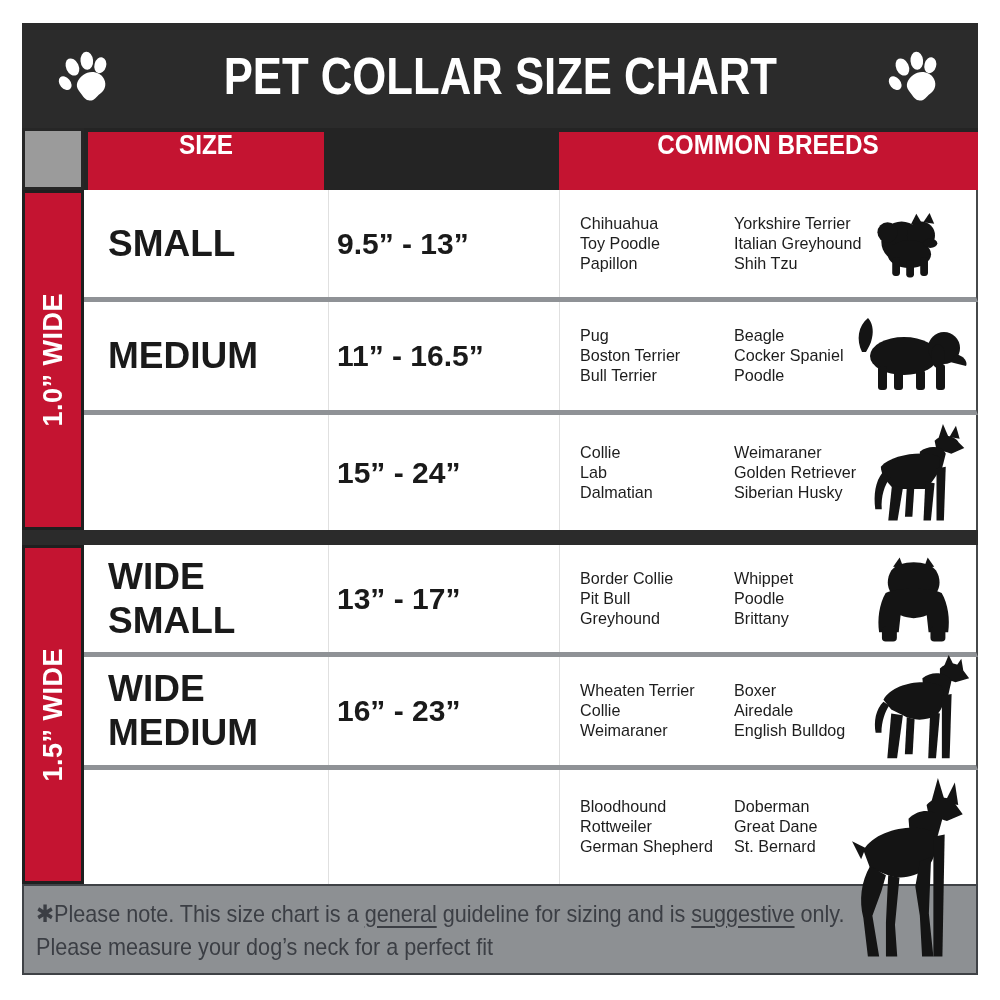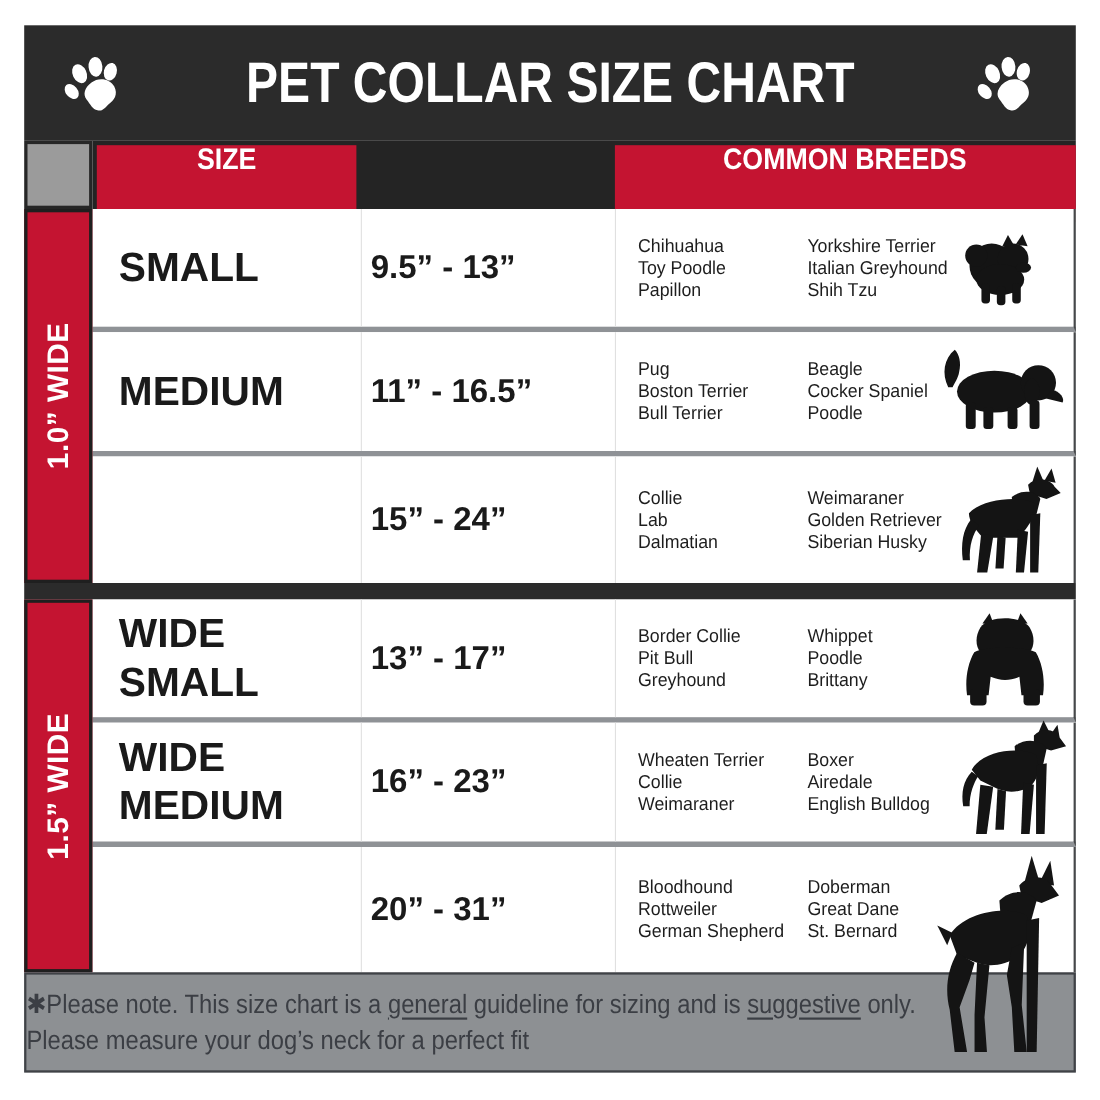--- a/index.html
+++ b/index.html
@@ -63,21 +63,21 @@
   .dog-r4{right:16px;bottom:4px;height:98px;}
   .dog-r5{right:2px;bottom:0px;height:112px;}
   .dog-r6{right:6px;top:8px;height:192px;z-index:5;}
 
   
   .section-bar{position:absolute;left:0;top:402px;width:956px;height:15px;background:#2b2b2b;z-index:0;}
 
   
   .footer{position:absolute;left:0;top:756px;width:956px;height:91px;background:#8d9093;
           border:2px solid #3f4246;box-sizing:border-box;z-index:1;
-          display:flex;flex-direction:column;justify-content:center;}
+          display:flex;flex-direction:column;justify-content:center;padding-left:12px;}
   .f-line{font-size:24px;line-height:33px;color:#3b3e44;white-space:nowrap;
           transform:scaleX(.9);transform-origin:left center;}
   .u{text-decoration:underline;text-decoration-thickness:2px;text-underline-offset:4px;}
 </style>
 </head>
 <body>
 
 <div class="sheet">
 
   <div class="topbar">
@@ -283,21 +283,20 @@
           <path d="M30,62 L42,64 L36,108 L26,108 Z"></path>
               <path d="M46,66 L54,68 L52,104 L44,104 Z"></path>
         </g>
           </svg>
       </div>
     </div>
 
     <div class="row r6">
       <div class="vline vl1"></div>
       <div class="vline vl2"></div>
-      <div class="c-range">20” - 31”</div>
       <div class="c-breeds cb-a">
         <span>Bloodhound</span>
         <span>Rottweiler</span>
         <span>German Shepherd</span>
       </div>
       <div class="c-breeds cb-b">
         <span>Doberman</span>
         <span>Great Dane</span>
         <span>St. Bernard</span>
       </div>

